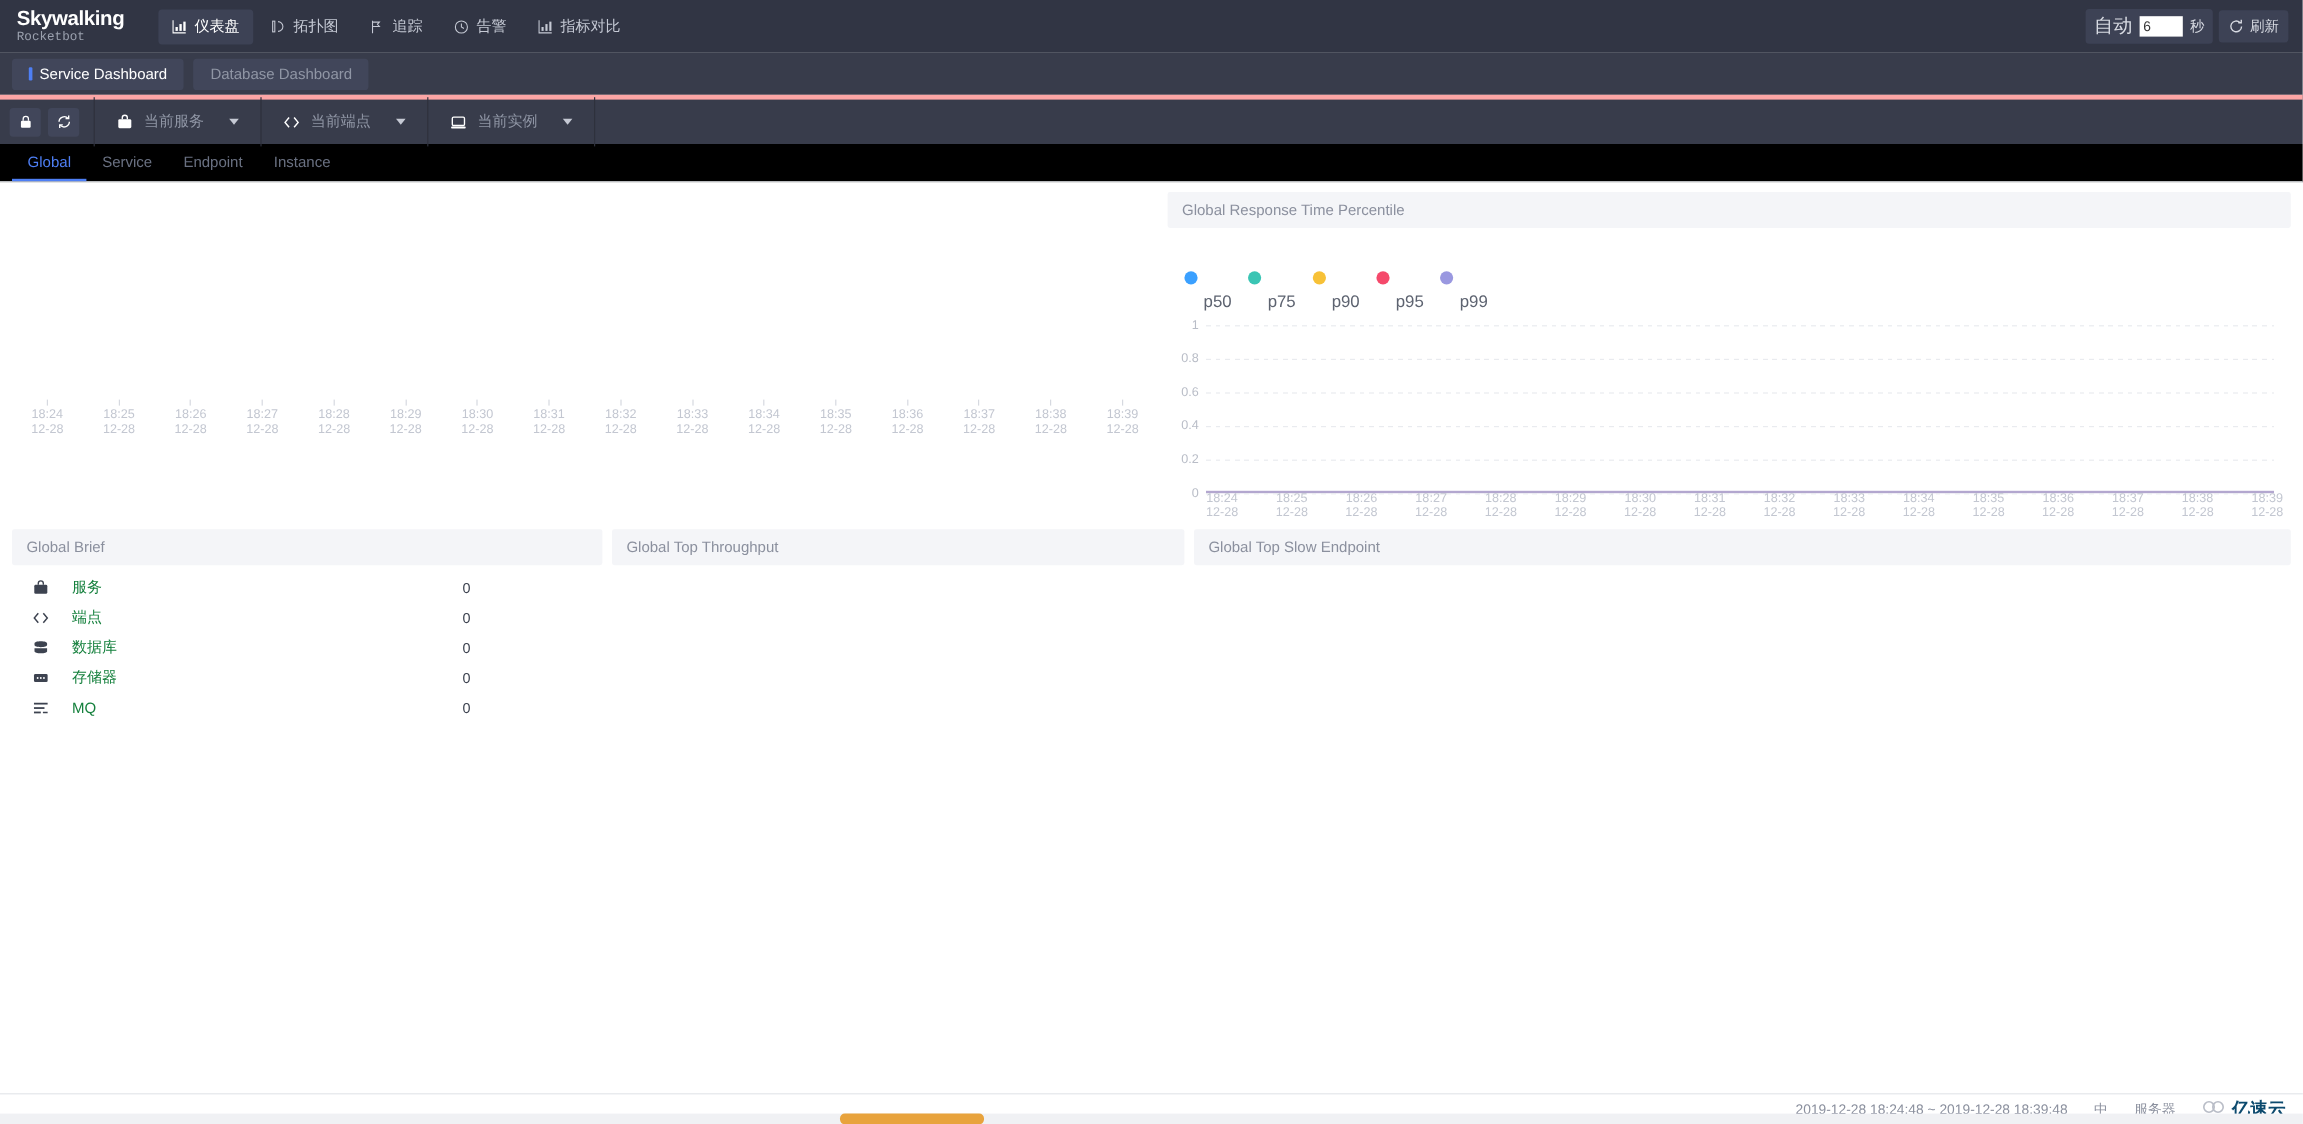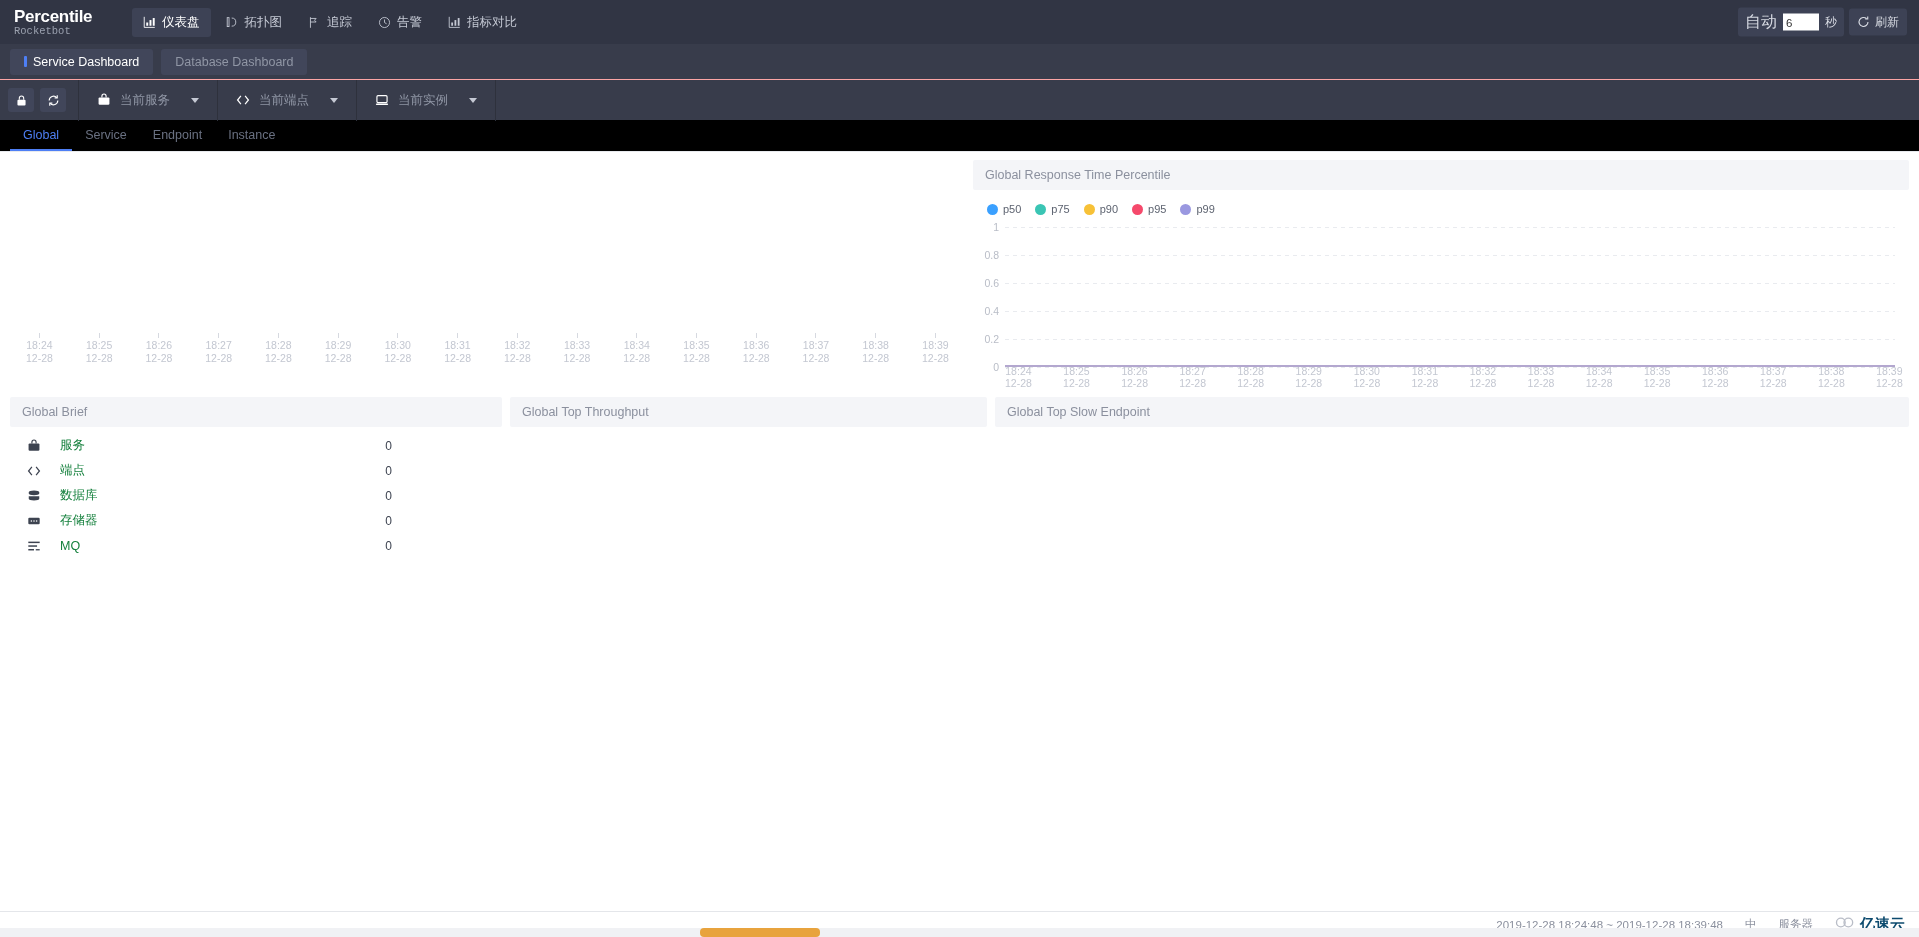--- a/index.html
+++ b/index.html
@@ -72,21 +72,21 @@
   .dtab .bar {
     width: 3px; height: 11px; background: #4e7ff5;
     border-radius: 1px; display: none;
   }
   .dtab.active .bar { display: block; }
 
   
   .seltoolbar {
     height: 41px; background: #383c4b;
     display: flex; align-items: center;
-    padding: 0 8px; border-top: 1px solid #fca5a5;
+    padding: 0 8px; border-top: 4px solid #fca5a5;
   }
   .icon-btn {
     width: 26px; height: 24px; border-radius: 3px;
     background: #41465a; display: flex;
     align-items: center; justify-content: center;
     cursor: pointer; margin-right: 6px;
   }
   .sep {
     width: 1px; height: 41px; background: #2e313c; margin: 0 6px;
   }
@@ -147,21 +147,21 @@
   }
 
   
   .pct-panel { flex: 1; }
   .legend {
     display: flex; align-items: center; gap: 14px;
     padding: 13px 10px 0 14px;
   }
   .lg-item { display: flex; align-items: center; gap: 5px; }
   .lg-dot { width: 11px; height: 11px; border-radius: 50%; }
-  .lg-lbl { font-size: 11px; color: #5d6370; }
+  .lg-lbl { font-size: 14px; color: #5d6370; margin-top: 40px; }
 
   .plot { position: relative; height: 162px; margin-top: 12px; }
   .y-lbl {
     position: absolute; right: 0; font-size: 10.5px;
     color: #b9bdc7; transform: translateY(-50%); line-height: 1;
   }
   .y-col { position: absolute; left: 0; top: 0; bottom: 22px; width: 26px; }
   .grid-area {
     position: absolute; left: 32px; right: 14px; top: 0; bottom: 22px;
   }
@@ -220,21 +220,21 @@
   .scroll-thumb {
     position: absolute; left: 700px; width: 120px;
     height: 9px; background: #e8a33d; border-radius: 4px;
   }
 </style>
 </head>
 <body>
 
 <div class="topnav">
   <div class="brand">
-    <div class="b1">Percentile</div>
+    <div class="b1">Skywalking</div>
     <div class="b2">Rocketbot</div>
   </div>
 
   <div class="nav-items">
     <div class="nav-item active">
       <svg class="nav-ico" viewBox="0 0 16 16">
         <path d="M1.5 1v13h13" fill="none" stroke="#fff" stroke-width="1.1"></path>
         <rect x="4" y="8" width="2.4" height="4" fill="#fff"></rect>
         <rect x="8" y="5" width="2.4" height="7" fill="#fff"></rect>
         <rect x="12" y="2.5" width="2.4" height="9.5" fill="#fff"></rect>

